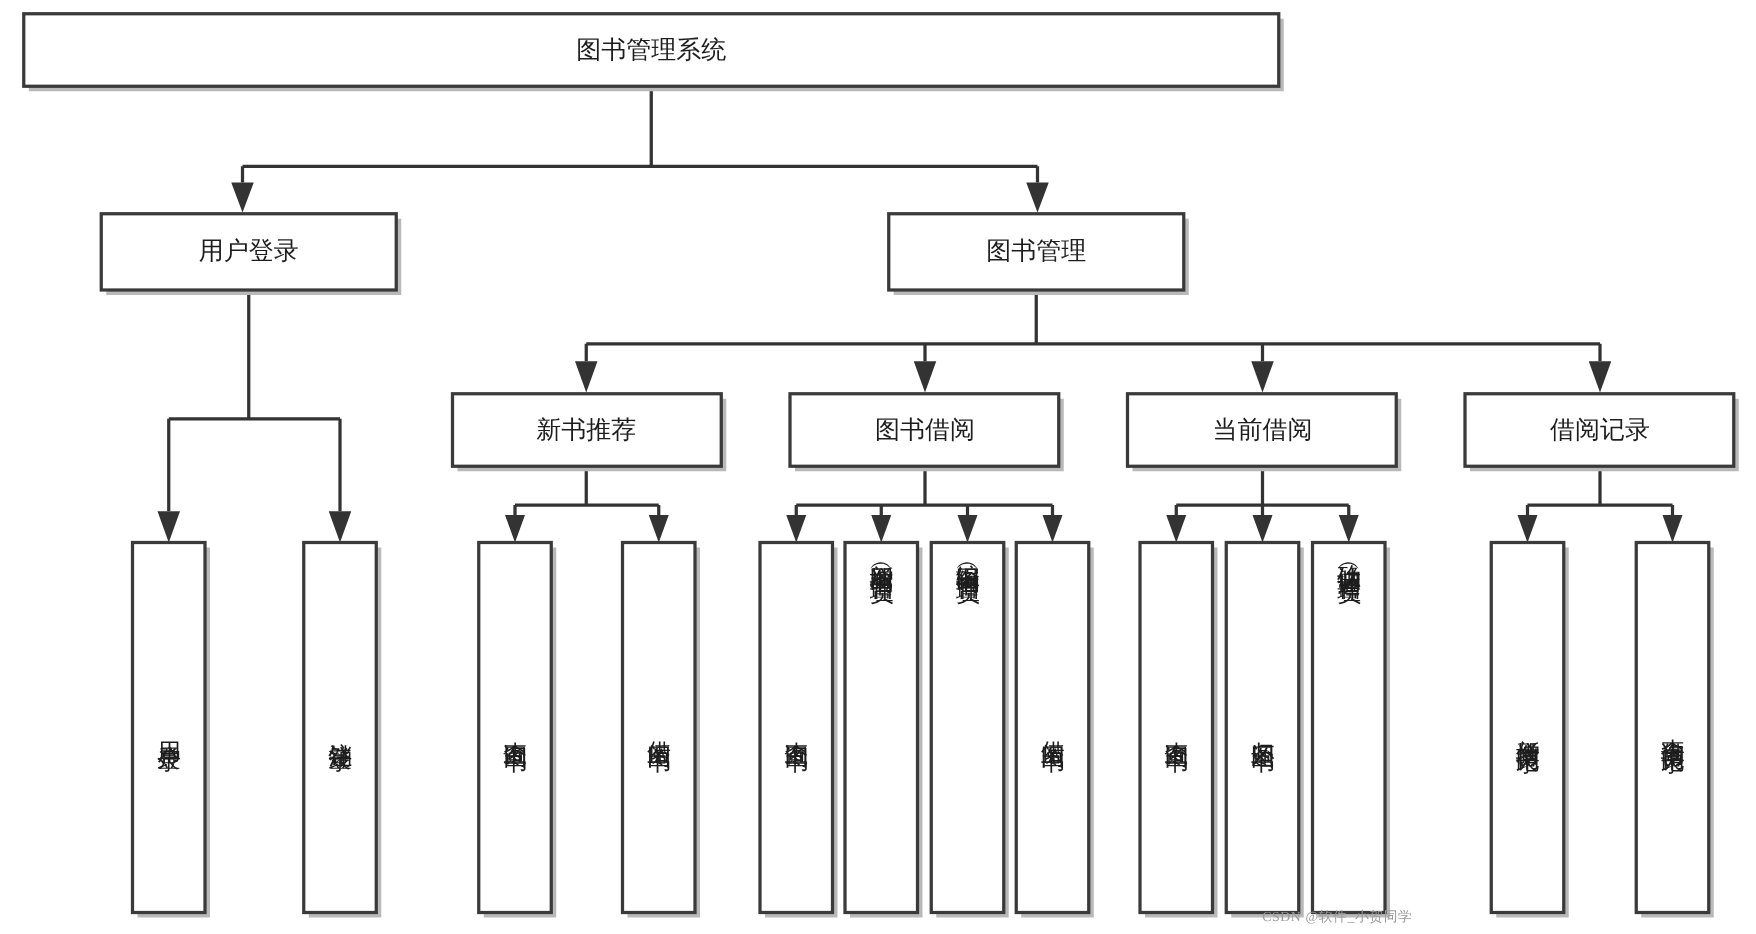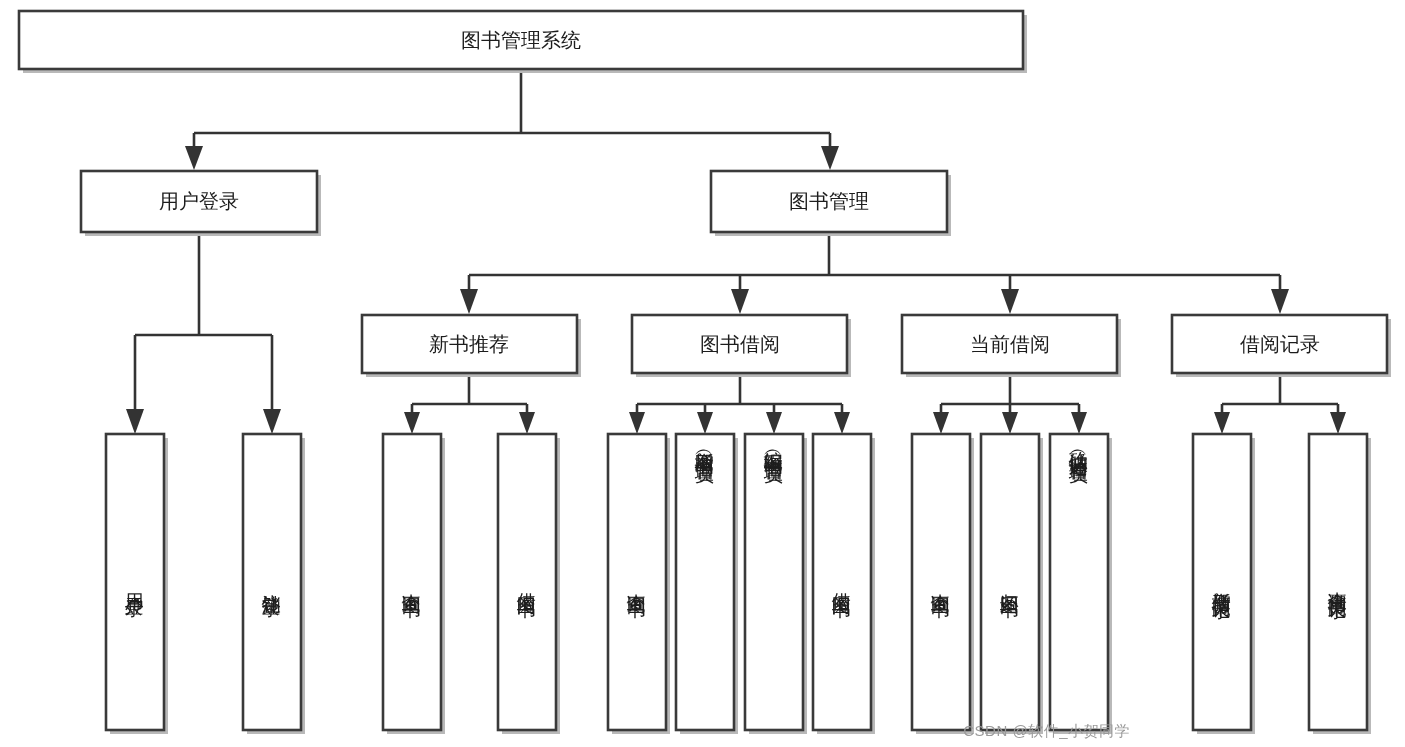--- a/index.html
+++ b/index.html
@@ -70,22 +70,22 @@
     pointer-events: none;
   }
   .vlabel.top-align {
     justify-content: flex-start;
     padding-top: 2px;
   }
   .watermark {
     position: absolute;
     right: 8px;
     bottom: 6px;
-    font-family: Liberation Sans, sans-serif;
-    font-size: 15px;
+    font-family: Liberation Serif, serif;
+    font-size: 11px;
     color: #9a9a9a;
     white-space: nowrap;
     letter-spacing: 0.5px;
   }
 </style>
 </head>
 <body>
 
 <div id="diagram-root">
 

